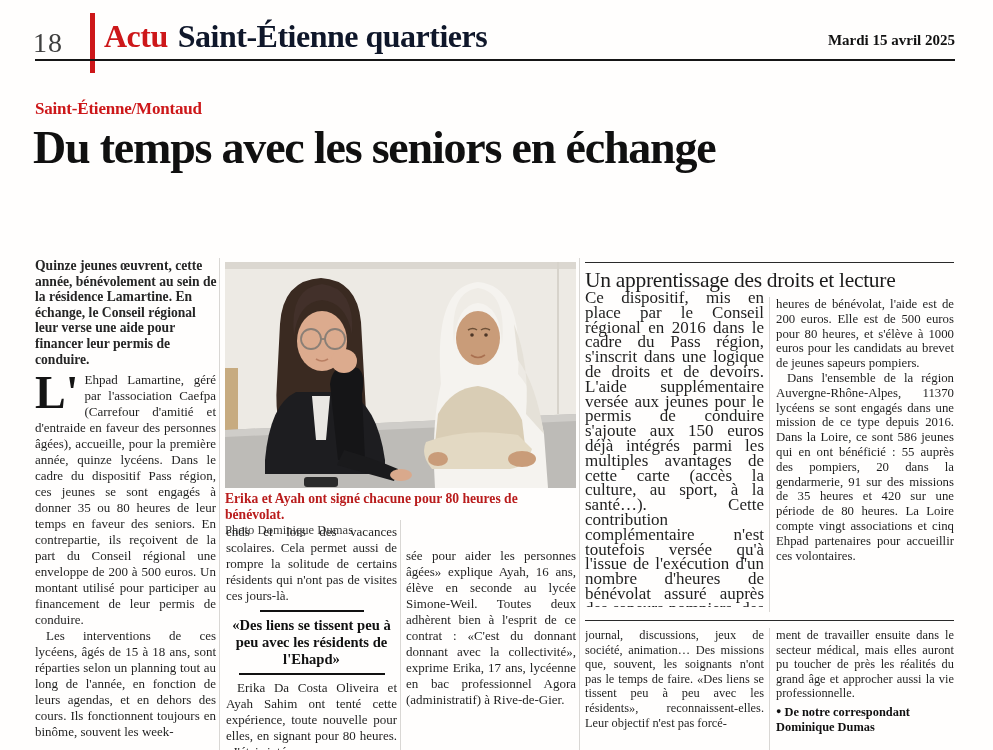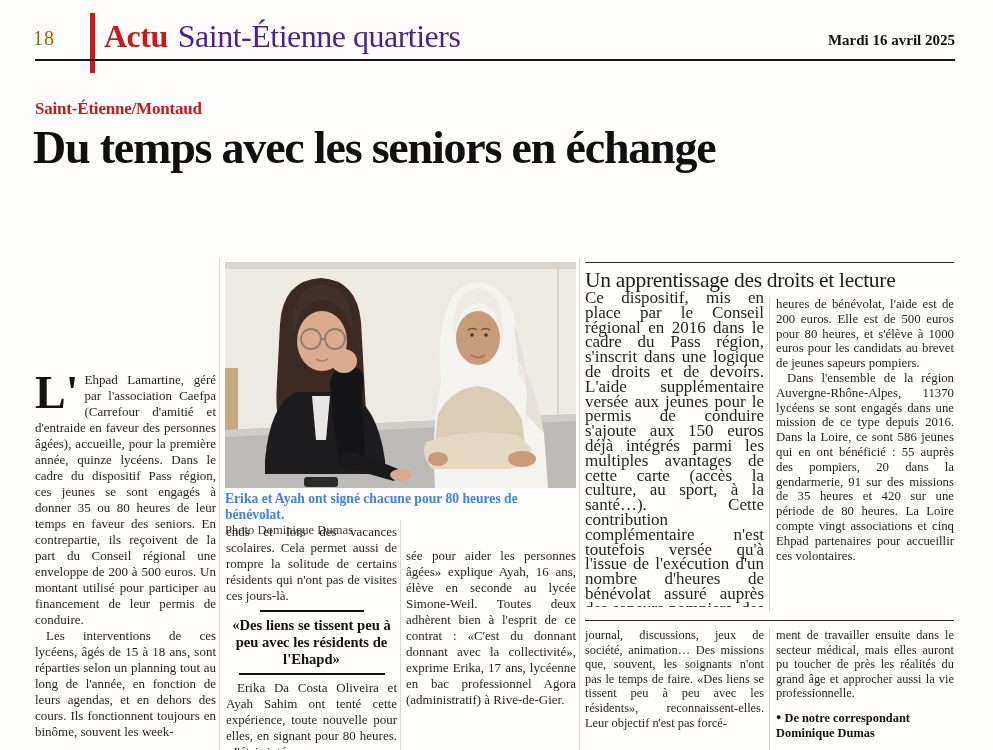--- a/index.html
+++ b/index.html
@@ -6,25 +6,25 @@
   html,body { background:#ffffff; }
   .page {
     position:relative; width:993px; height:750px; margin:0 auto;
     background:#fffefd; overflow:hidden;
     font-family:"Liberation Serif","DejaVu Serif",serif;
     color:#1c1c1c;
   }
   .abs { position:absolute; }
 
   
-  .page-number { left:33px; top:27px; font-size:20px; letter-spacing:1px; color:#a16207; }
+  .page-number { left:33px; top:27px; font-size:28px; letter-spacing:1px; color:#404040; }
   .red-bar { left:90px; top:13px; width:5px; height:60px; background:#cd1719; }
   .masthead { left:104px; top:18px; font-size:32px; letter-spacing:-0.5px; white-space:nowrap; }
   .masthead .section { color:#cd1719; font-weight:bold; margin-right:10px; }
-  .masthead .section-title { color:#4c1d95; font-weight:normal; }
+  .masthead .section-title { color:#0f172a; font-weight:bold; }
   .date { right:38px; top:32px; font-size:15px; font-weight:bold; color:#111; }
   .head-rule { left:35px; top:59px; width:920px; height:2px; background:#161616; }
 
   
   .kicker { left:35px; top:99px; font-size:17px; font-weight:bold; color:#cd1719; letter-spacing:-0.2px;text-align:center; }
   .headline { left:33px; top:120px; width:940px; font-size:46px; font-weight:bold;
               line-height:56px; letter-spacing:-1.2px; color:#101010; }
 
   
   .col { text-align:justify; font-size:13px; line-height:16px; color:#1f1f1f; overflow:hidden; }
@@ -38,62 +38,63 @@
   .col4 { left:585px; top:628px; width:179px; height:122px; font-size:12.4px; line-height:14.6px; }
   .col5 { left:776px; top:628px; width:178px; height:122px; font-size:12.4px; line-height:14.6px; }
 
   .dropcap { float:left; font-size:46px; line-height:38px; font-weight:bold;
              padding:2px 6px 0 0; color:#141414; }
 
   
   .photo { left:225px; top:262px; width:351px; height:226px; overflow:hidden; background:#edeae5; }
   .photo svg { display:block; width:100%; height:100%; }
   .caption { left:225px; top:491px; width:351px; text-align:left; }
-  .caption .cap-main { font-size:13.6px; font-weight:bold; color:#3b82f6; line-height:16px; }
+  .caption .cap-main { font-size:13.6px; font-weight:bold; color:#b91c1c; line-height:16px; }
   .caption .cap-credit { font-size:12.6px; color:#3c3c3c; line-height:15px; }
 
   
   .pullquote { margin:6px 0 5px 0; text-align:center; }
   .pq-rule-top { width:104px; margin:0 auto 5px auto; border-top:2px solid #111; }
   .pq-rule-bottom { width:146px; margin:5px auto 0 auto; border-top:2px solid #111; }
   .pq-text { font-size:14.6px; font-weight:bold; line-height:17px; color:#111; text-align:center; }
 
   
   .sb-rule-top { left:585px; top:262px; width:369px; height:1px; background:#2a2a2a; }
   .sb-title { left:585px; top:268px; width:369px; font-size:21.5px; font-weight:normal;
               letter-spacing:-0.3px; color:#1b1b1b; }
   .sbcol1 { left:585px; top:291px; width:179px; height:316px; font-size:17px; line-height:14.8px; }
   .sbcol2 { left:776px; top:297px; width:178px; height:316px; font-size:12.8px; line-height:14.8px; }
   .sb-rule-bottom { left:585px; top:620px; width:369px; height:1px; background:#2a2a2a; }
 
   
-  .byline { margin-top:9px; text-align:left; font-weight:bold; font-size:12.4px; line-height:14.6px; color:#101010; }
+  .byline { margin-top:3px; text-align:left; font-weight:bold; font-size:12.4px; line-height:14.6px; color:#101010; }
   .byline .bullet { font-size:9px; vertical-align:2px; margin-right:3px; }
 
   
   .vdiv { width:1px; background:#d9d7d4; }
 </style>
 </head>
 <body>
 
 <div class="page">
 
   <div class="abs page-number">18</div>
   <div class="abs red-bar"></div>
   <div class="abs masthead">
     <span class="section">Actu</span><span class="section-title">Saint-Étienne quartiers</span>
   </div>
-  <div class="abs date">Mardi 16 avril 2025</div>
+  <div class="abs date">Mardi 15 avril 2025</div>
   <div class="abs head-rule"></div>
 
   <div class="abs kicker">Saint-Étienne/Montaud</div>
   <div class="abs headline">
     <div>Du temps avec les seniors en échange</div>
   </div>
 
+  <div class="abs lead">Quinze jeunes œuvrent, cette année, bénévolement au sein de la résidence Lamartine. En échange, le Conseil régional leur verse une aide pour financer leur permis de conduire.</div>
 
   <div class="abs col col1">
     <p><span class="dropcap">L'</span><span>Ehpad Lamartine, géré par l'association Caefpa (Carrefour d'amitié et d'entraide en faveur des personnes âgées), accueille, pour la première année, quinze lycéens. Dans le cadre du dispositif Pass région, ces jeunes se sont engagés à donner 35 ou 80 heures de leur temps en faveur des seniors. En contrepartie, ils reçoivent de la part du Conseil régional une enveloppe de 200 à 500 euros. Un montant utilisé pour participer au financement de leur permis de conduire.</span></p>
     <p class="indent">Les interventions de ces lycéens, âgés de 15 à 18 ans, sont réparties selon un planning tout au long de l'année, en fonction de leurs agendas, et en dehors des cours. Ils fonctionnent toujours en binôme, souvent les week-</p>
   </div>
 
   <div class="abs photo">
     <svg viewBox="0 0 351 226" preserveAspectRatio="none">
 
       <rect x="0" y="0" width="351" height="226" fill="#edeae4"></rect>

